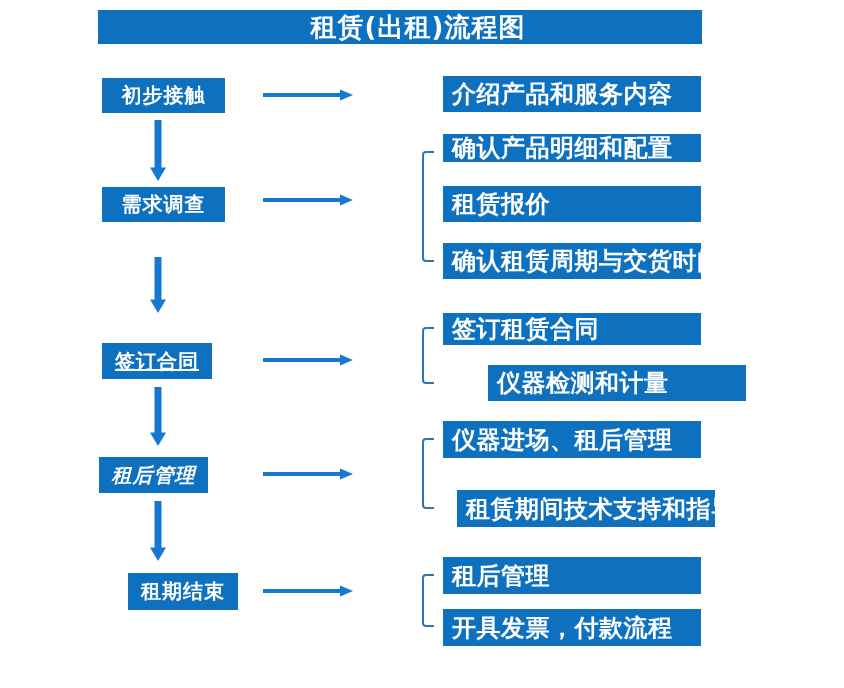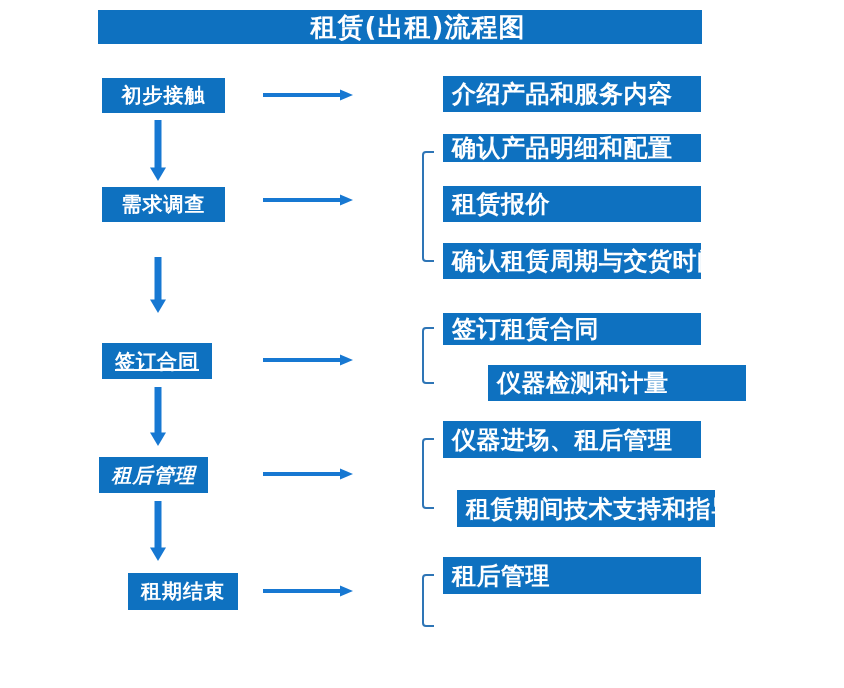--- a/index.html
+++ b/index.html
@@ -124,14 +124,15 @@
   <div class="box detail-box" style="left:443px; top:186px; width:258px; height:36px;text-align:right;">租赁报价</div>
   <div class="box detail-box" style="left:443px; top:243px; width:258px; height:36px;">确认租赁周期与交货时间</div>
 
   <div class="box detail-box" style="left:443px; top:313px; width:258px; height:32px;">签订租赁合同</div>
   <div class="box detail-box" style="left:443px; top:365px; width:258px; height:36px;margin-left:45px;">仪器检测和计量</div>
 
   <div class="box detail-box" style="left:443px; top:421px; width:258px; height:37px;">仪器进场、租后管理</div>
   <div class="box detail-box" style="left:457px; top:490px; width:258px; height:37px;">租赁期间技术支持和指导</div>
 
   <div class="box detail-box" style="left:443px; top:557px; width:258px; height:37px;">租后管理</div>
+  <div class="box detail-box" style="left:443px; top:609px; width:258px; height:37px;">开具发票，付款流程</div>
 
 </div>
 
 </body></html>

